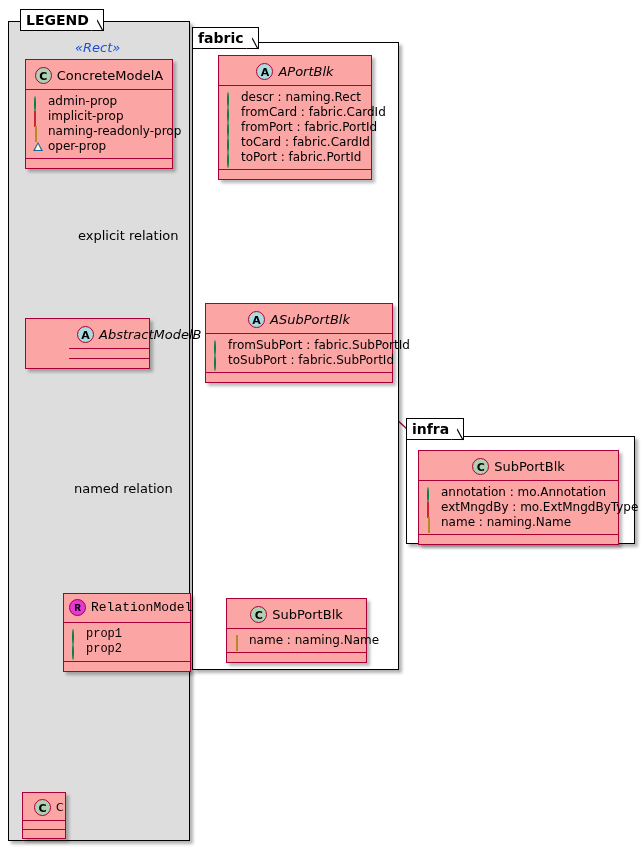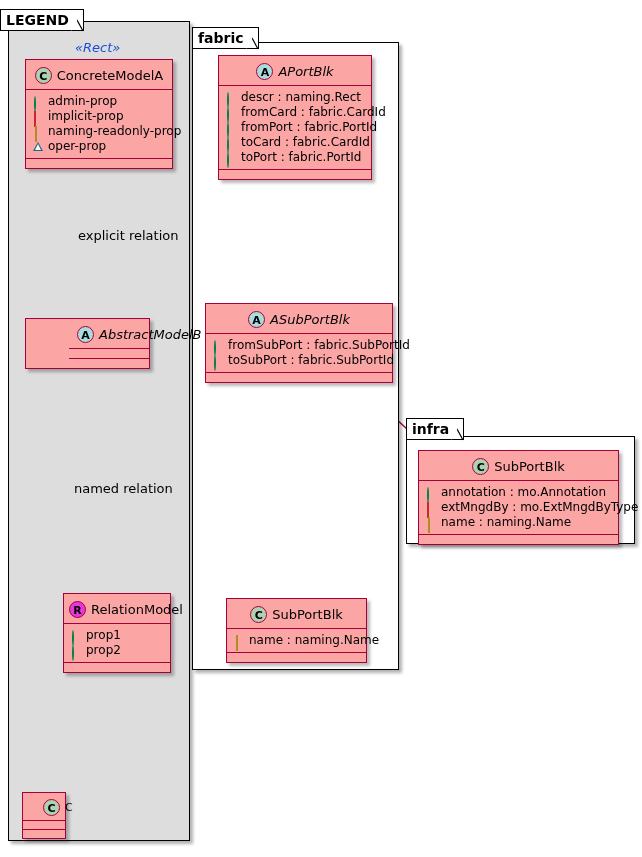--- a/index.html
+++ b/index.html
@@ -232,21 +232,21 @@
     z-index: 6;
   }
 </style>
 </head>
 <body>
 
 <div id="canvas">
 
   <div class="pkg pkg-legend">
     <div class="pkg-body" style="left:8px; top:21px; width:182px; height:820px;"></div>
-    <div class="pkg-tab" style="left:0; top:9px;">
+    <div class="pkg-tab" style="left:20px; top:9px;">
       <span>LEGEND</span>
       <svg class="pkg-tab-slash" viewBox="0 0 13 23">
         <path d="M0,0 L12,22" stroke="#000000" stroke-width="1.2" fill="none"></path>
       </svg>
     </div>
   </div>
 
   <div class="pkg pkg-fabric">
     <div class="pkg-body" style="left:192px; top:42px; width:207px; height:628px;"></div>
     <div class="pkg-tab" style="left:192px; top:27px;">
@@ -339,41 +339,41 @@
   <div class="cls" style="left:25px; top:318px; width:125px;padding-left:43px;">
     <div class="cls-head">
       <span class="badge badge-A">A</span><span class="title abst">AbstractModelB</span>
     </div>
     <div class="cls-sep"></div>
     <div class="cls-attrs empty"></div>
     <div class="cls-sep"></div>
     <div class="cls-meths"></div>
   </div>
 
-  <div class="cls" style="left:63px; top:593px; width:108px;">
+  <div class="cls" style="left:63px; top:593px; width:128px;font-family:Liberation Mono, monospace;">
     <div class="cls-head" style="padding-left:5px;">
       <span class="badge badge-R">R</span><span class="title">RelationModel</span>
     </div>
     <div class="cls-sep"></div>
     <div class="cls-attrs">
       <div class="attr">
         <span class="vis"><span class="vis-circle"></span></span>
         <span>prop1</span>
       </div>
       <div class="attr">
         <span class="vis"><span class="vis-circle"></span></span>
         <span>prop2</span>
       </div>
     </div>
     <div class="cls-sep"></div>
     <div class="cls-meths"></div>
   </div>
 
   <div class="cls" style="left:22px; top:792px; width:44px;">
-    <div class="cls-head" style="padding:4px 4px 4px 20px; text-align:left;">
+    <div class="cls-head" style="padding:4px 4px 4px 11px; text-align:left;">
       <span class="badge badge-C">C</span><span class="title" style="font-size:11px;">C</span>
     </div>
     <div class="cls-sep"></div>
     <div class="cls-attrs empty" style="height:8px;"></div>
     <div class="cls-sep"></div>
     <div class="cls-meths" style="height:8px;"></div>
   </div>
 
   <div class="cls" style="left:218px; top:55px; width:154px;">
     <div class="cls-head">

